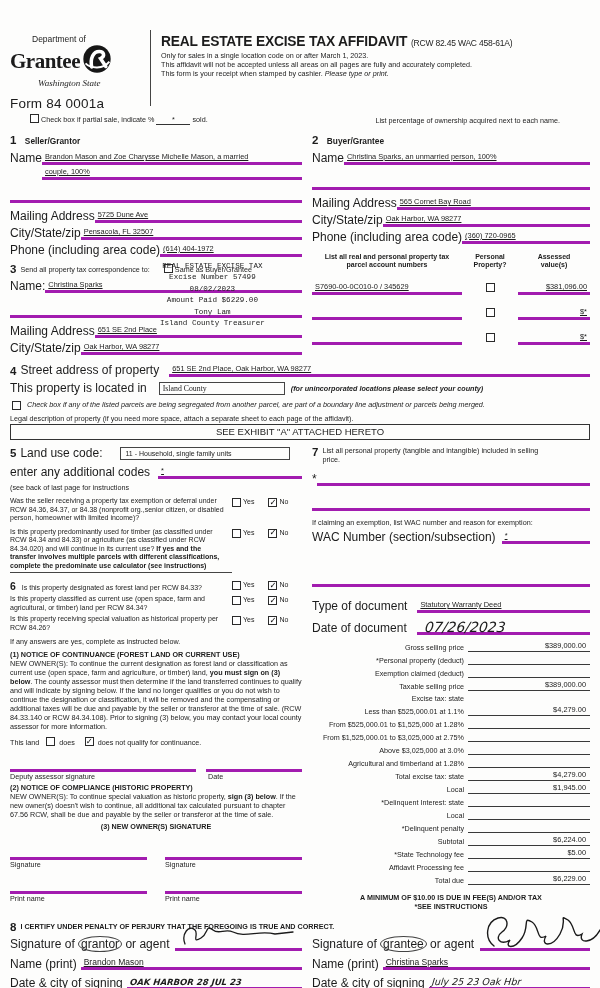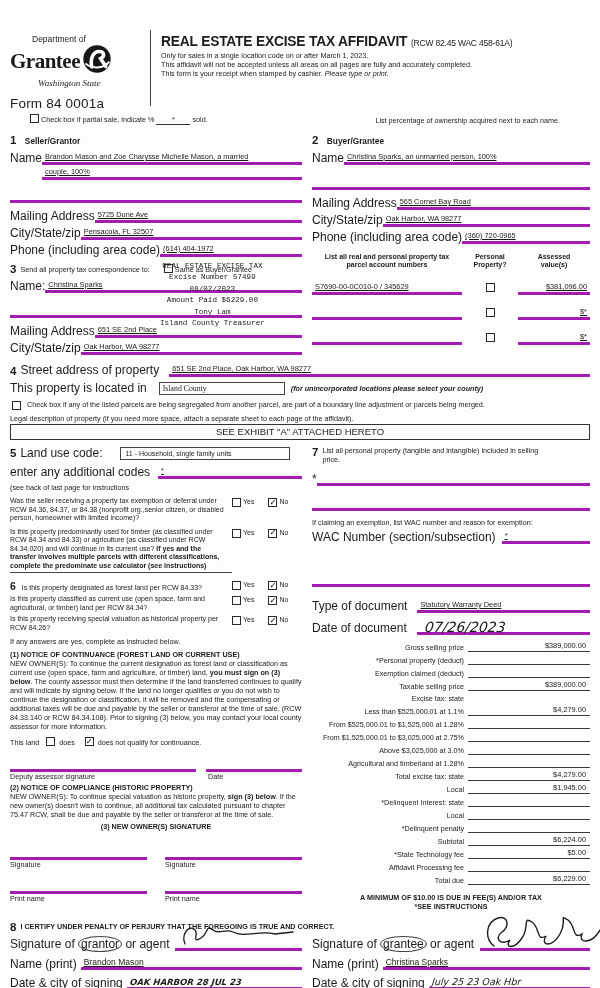--- a/index.html
+++ b/index.html
@@ -237,21 +237,21 @@
     <div class="row">
       <span class="secnum">4</span>
       <span class="lbl">Street address of property</span>
       <span class="uline" style="margin-left:10px;">651 SE 2nd Place, Oak Harbor, WA 98277</span>
     </div>
     <div class="row" style="margin-top:4px;align-items:center;">
       <span class="lbl">This property is located in</span>
       <span class="selbox" style="margin-left:12px;">Island County</span>
       <span class="fs7 b i" style="margin-left:6px;">(for unincorporated locations please select your county)</span>
     </div>
-    <div class="row" style="margin-top:5px;align-items:flex-start;">
+    <div class="row" style="margin-top:5px;align-items:flex-start;font-style:italic;">
       <span class="cb" style="margin:1px 6px 0 2px;"></span>
       <span class="fs7">Check box if any of the listed parcels are being segregated from another parcel, are part of a boundary line adjustment or parcels being merged.</span>
     </div>
     <div class="fs7" style="margin-top:4px;">Legal description of property (if you need more space, attach a separate sheet to each page of the affidavit).</div>
     <div class="legalbox">SEE EXHIBIT "A" ATTACHED HERETO</div>
   </div>
 
   <div class="twocol" style="margin-top:6px;">
 
     <div class="colL">
@@ -355,21 +355,21 @@
         <span class="uline" style="flex:2;"></span>
         <span class="uline" style="flex:1;"></span>
       </div>
       <div class="row" style="gap:10px;">
         <span class="fs7" style="flex:2;">Deputy assessor signature</span>
         <span class="fs7" style="flex:1;">Date</span>
       </div>
 
       <div class="fs7 b" style="margin-top:2px;">(2) NOTICE OF COMPLIANCE (HISTORIC PROPERTY)</div>
       <div class="fs7">
-        <span>NEW OWNER(S): To continue special valuation as historic property, </span><span class="b">sign (3) below</span><span>. If the new owner(s) doesn't wish to continue, all additional tax calculated pursuant to chapter 75.47 RCW, shall be due and payable by the seller or transferor at the time of sale.</span>
+        <span>NEW OWNER(S): To continue special valuation as historic property, </span><span class="b">sign (3) below</span><span>. If the new owner(s) doesn't wish to continue, all additional tax calculated pursuant to chapter 67.56 RCW, shall be due and payable by the seller or transferor at the time of sale.</span>
       </div>
       <div class="fs7 b" style="text-align:center;margin-top:3px;">(3) NEW OWNER(S) SIGNATURE</div>
 
       <div class="row" style="margin-top:16px;gap:18px;">
         <span class="uline"></span>
         <span class="uline"></span>
       </div>
       <div class="row" style="gap:18px;">
         <span class="fs7" style="flex:1;">Signature</span>
         <span class="fs7" style="flex:1;">Signature</span>

